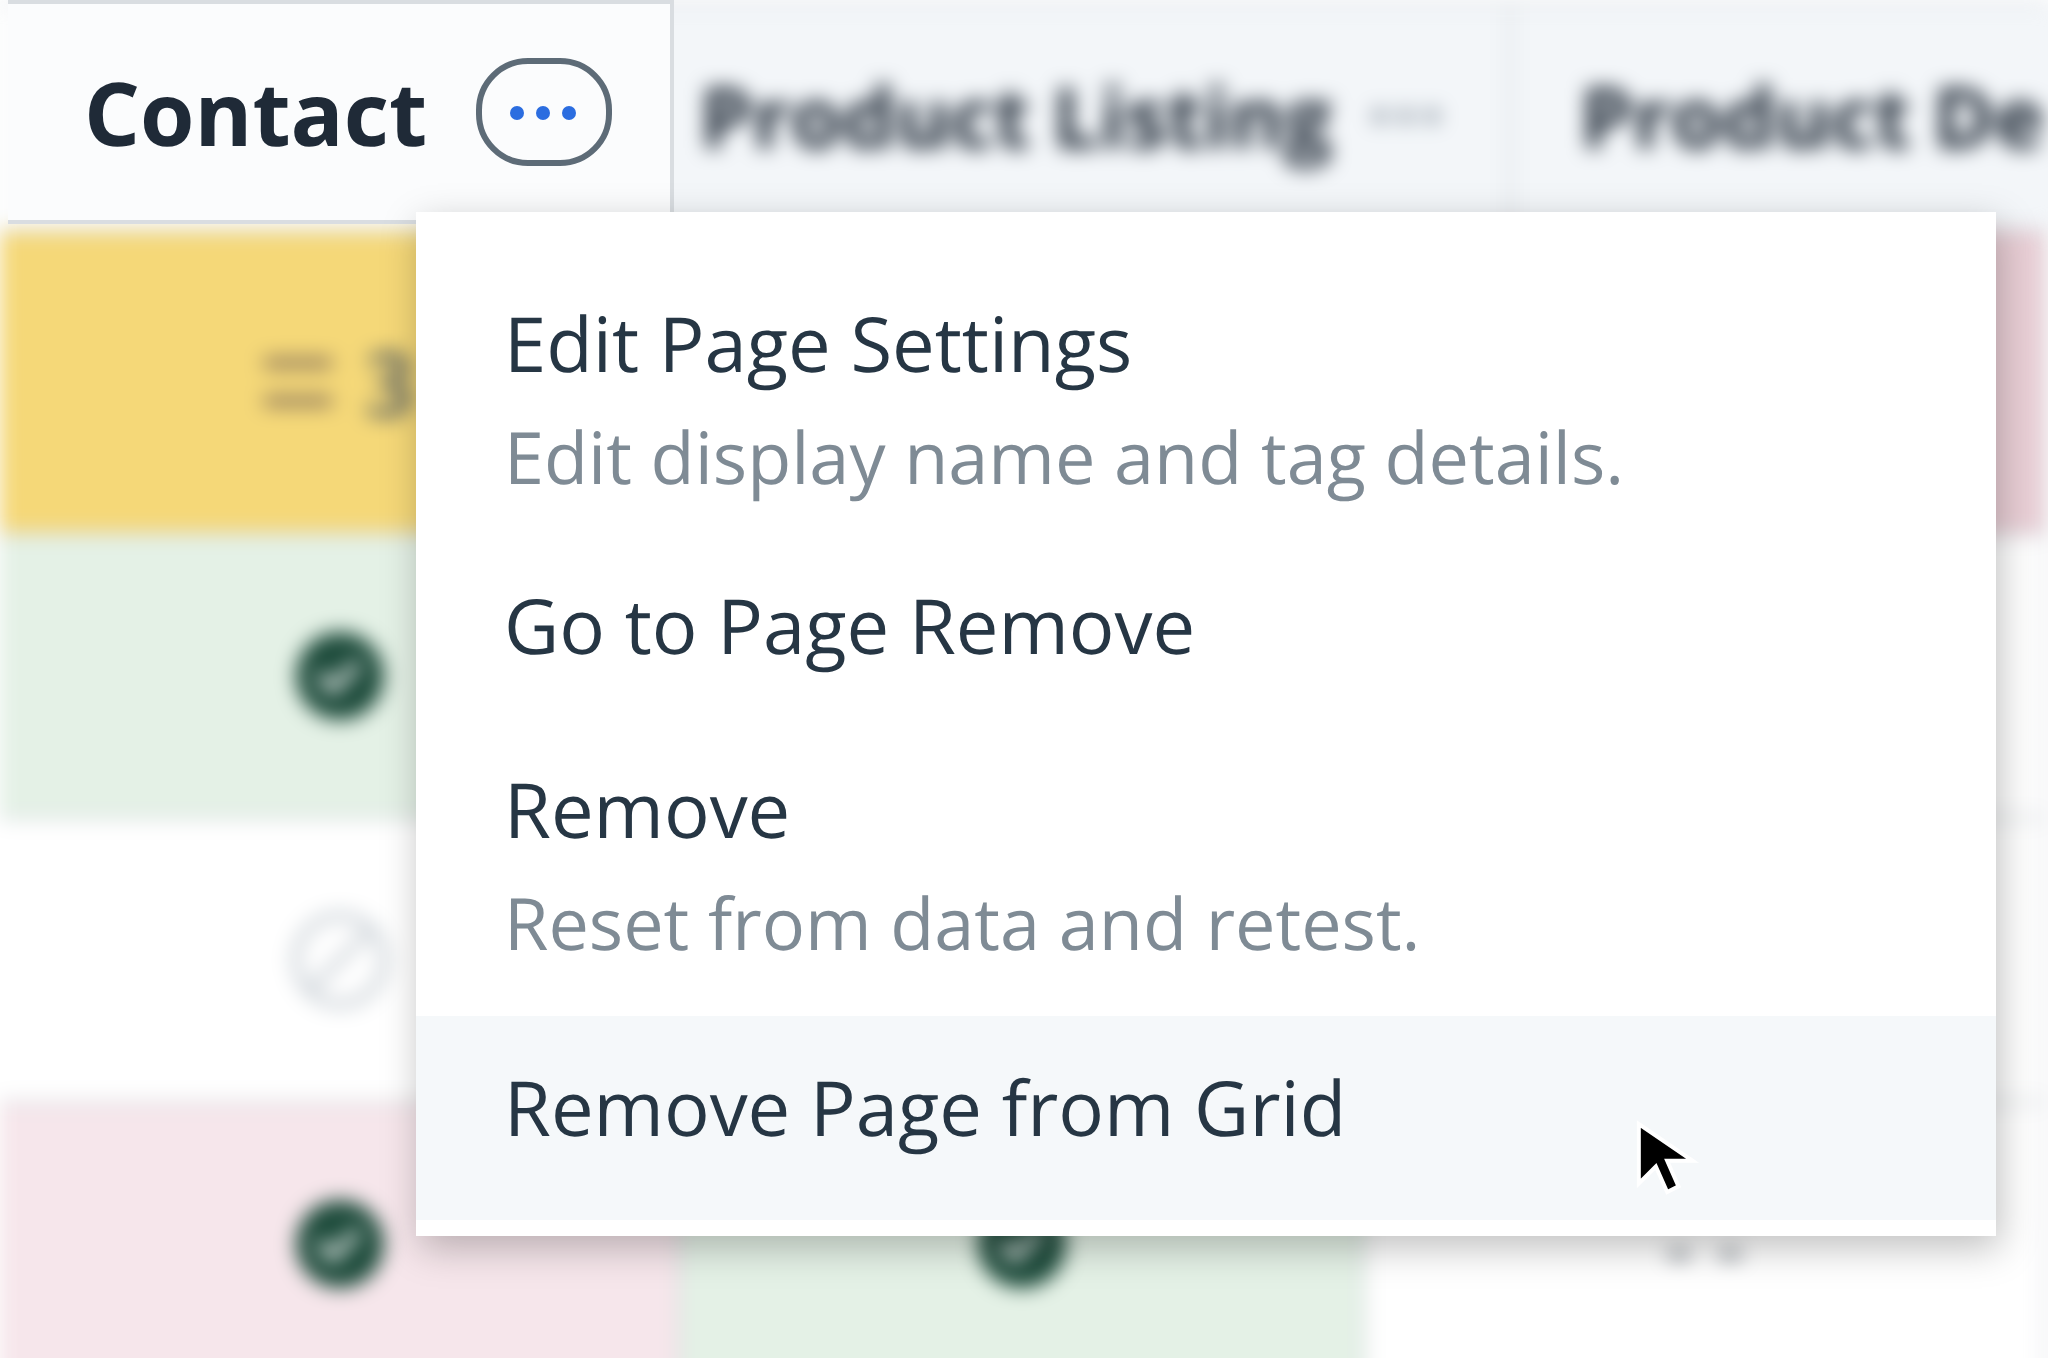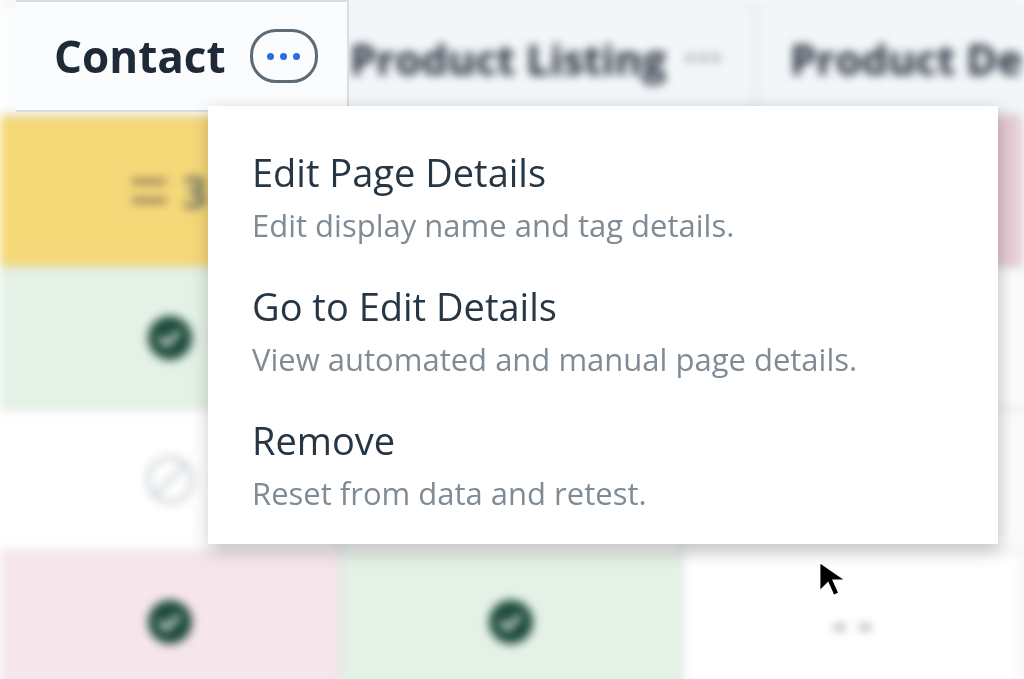--- a/index.html
+++ b/index.html
@@ -109,21 +109,21 @@
      width:34px;height:28px;position:relative;
   }
   .list-icon::before,.list-icon::after{
      content:"";position:absolute;left:0;right:0;height:5px;background:#85705a;
   }
   .list-icon::before{top:2px;}
   .list-icon::after{bottom:2px;}
 
   
   .sharp-tab{
-    position:absolute;left:16px;top:0;
+    position:absolute;left:4px;top:0;
     width:333px;height:112px;
     border-top:2px solid #d9dde1;
     border-right:2px solid #d9dde1;
     border-bottom:2px solid #d9dde1;
     box-sizing:border-box;
     background:#fbfcfd;
     display:flex;align-items:center;gap:24px;
     padding-left:38px;
   }
   .sharp-tab .header-label{font-size:44px;}
@@ -144,21 +144,21 @@
     cursor:pointer;
   }
   .menu-item.hover{background:#f5f8fa;}
   .menu-title{
     font-size:38px;
     font-weight:500;
     color:#263644;
     margin:0 0 6px 0;
   }
   .menu-desc{
-    font-size:31px;
+    font-size:36px;
     font-weight:400;
     color:#7f8b95;
     margin:0;
   }
   .menu-item.last{padding-top:20px;padding-bottom:24px;}
 
   
   .cursor{
     position:absolute;
     left:818px;top:560px;
@@ -244,34 +244,36 @@
   <span class="header-more">
     <span class="dot"></span>
       <span class="dot"></span>
       <span class="dot"></span>
   </span>
 </div>
 
 <div class="menu">
 
   <div class="menu-item">
-    <p class="menu-title">Edit Page Details</p>
+    <p class="menu-title">Edit Page Settings</p>
     <p class="menu-desc">Edit display name and tag details.</p>
   </div>
 
   <div class="menu-item">
-    <p class="menu-title">Go to Edit Details</p>
-    <p class="menu-desc">View automated and manual page details.</p>
+    <p class="menu-title">Go to Page Remove</p>
   </div>
 
   <div class="menu-item">
     <p class="menu-title">Remove</p>
     <p class="menu-desc">Reset from data and retest.</p>
   </div>
 
+  <div class="menu-item hover last">
+    <p class="menu-title">Remove Page from Grid</p>
+  </div>
 
 </div>
 
 <div class="cursor">
   <svg width="34" height="38" viewBox="0 0 24 26">
     <path d="M1 1 L1 22 L7 16 L11 25 L15 23 L11 14 L20 14 Z" fill="#000" stroke="#fff" stroke-width="1.4"></path>
   </svg>
 </div>
 
 </body></html>

